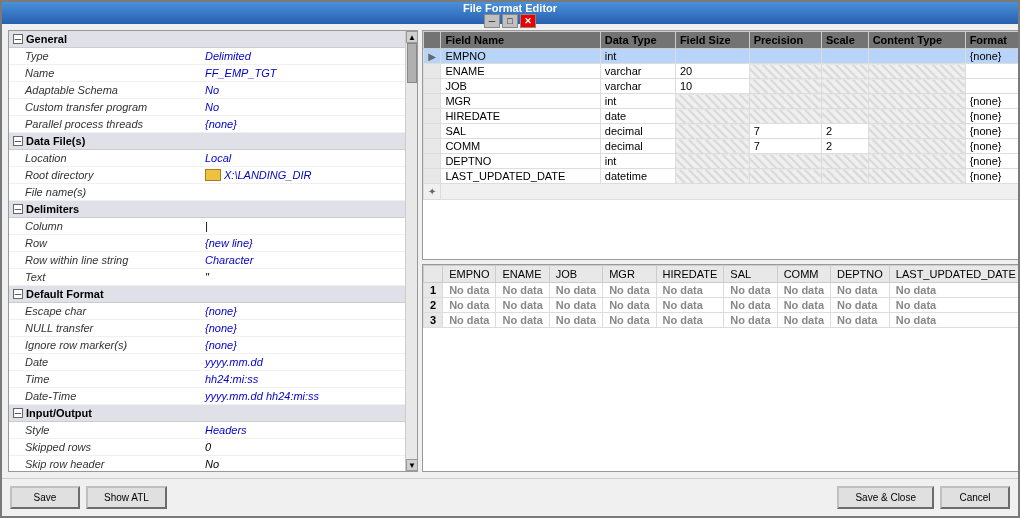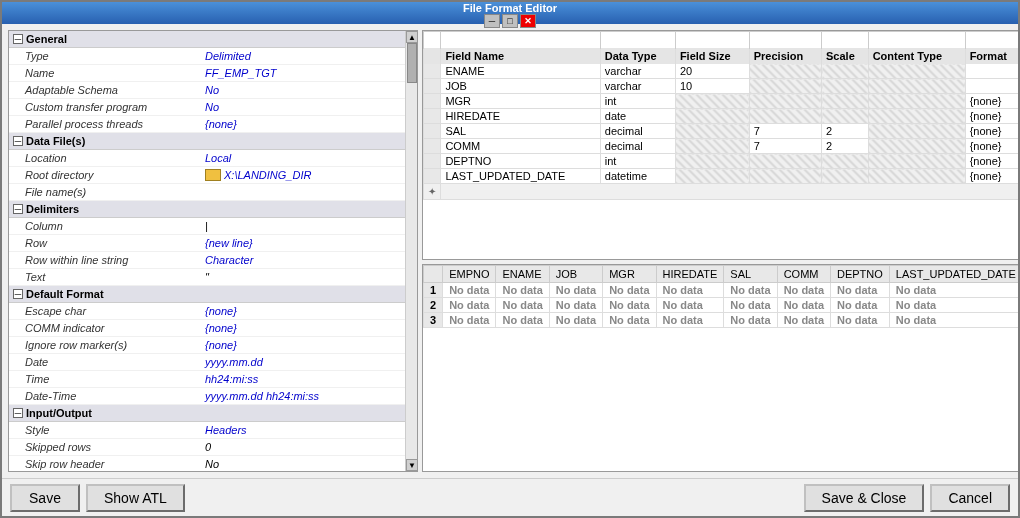--- a/index.html
+++ b/index.html
@@ -164,27 +164,27 @@
     .left-scroll-area::-webkit-scrollbar { width: 12px; }
     .left-scroll-area::-webkit-scrollbar-track { background: #f0f0f0; }
     .left-scroll-area::-webkit-scrollbar-thumb { background: #b0b0b0; border: 1px solid #888; }
     
     .fields-table {
       border-collapse: collapse;
       width: 100%;
       font-size: 11px;
     }
     .fields-table th {
-      background: #e5e5e5;
+      background: #737373;
       border: 1px solid #ccc;
       padding: 2px 4px;
       text-align: left;
       font-weight: bold;
       position: sticky;
-      top: 16px;
+      top: 0;
       z-index: 1;
     }
     .fields-table td {
       border: 1px solid #ddd;
       padding: 1px 4px;
       white-space: nowrap;
     }
     .fields-table tr.selected td {
       background: #b8d4f8;
     }
@@ -246,21 +246,21 @@
       align-items: center;
       padding: 0 8px;
       gap: 6px;
       flex-shrink: 0;
     }
     .btn {
       padding: 4px 16px;
       border: 2px outset #c0c0c0;
       background: #e0e0e0;
       cursor: pointer;
-      font-size: 14px;
+      font-size: 10px;
       min-width: 70px;
     }
     
     .left-panel-scrollbar {
       width: 12px;
       background: #e0e0e0;
       border-left: 1px solid #ccc;
       flex-shrink: 0;
       display: flex;
       flex-direction: column;
@@ -382,21 +382,21 @@
 
           <div class="section-header">
             <div class="section-toggle">─</div>
             <span>Default Format</span>
           </div>
           <div class="prop-row">
             <span class="prop-label">Escape char</span>
             <span class="prop-value">{none}</span>
           </div>
           <div class="prop-row">
-            <span class="prop-label">COMM indicator</span>
+            <span class="prop-label">NULL transfer</span>
             <span class="prop-value">{none}</span>
           </div>
           <div class="prop-row">
             <span class="prop-label">Ignore row marker(s)</span>
             <span class="prop-value">{none}</span>
           </div>
           <div class="prop-row">
             <span class="prop-label">Date</span>
             <span class="prop-value">yyyy.mm.dd</span>
           </div>

